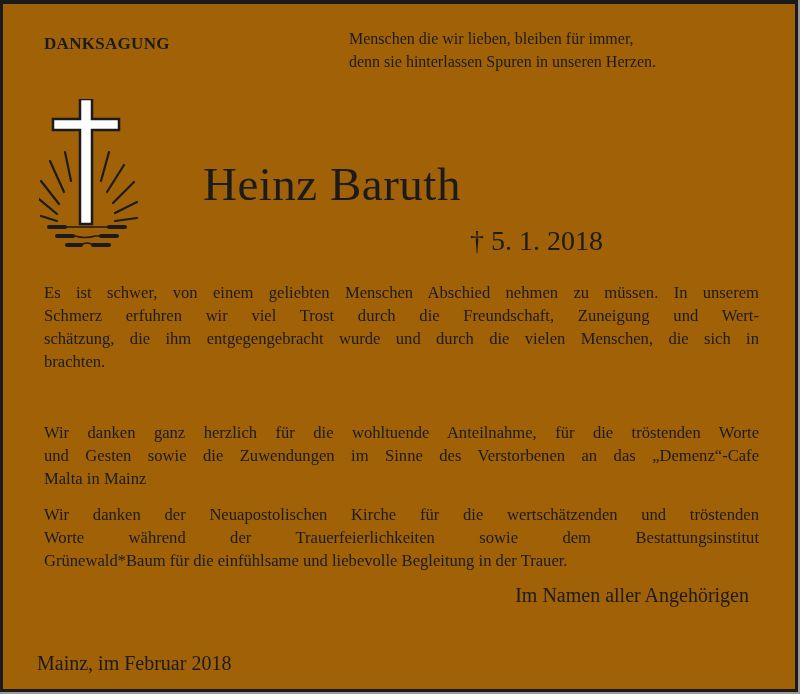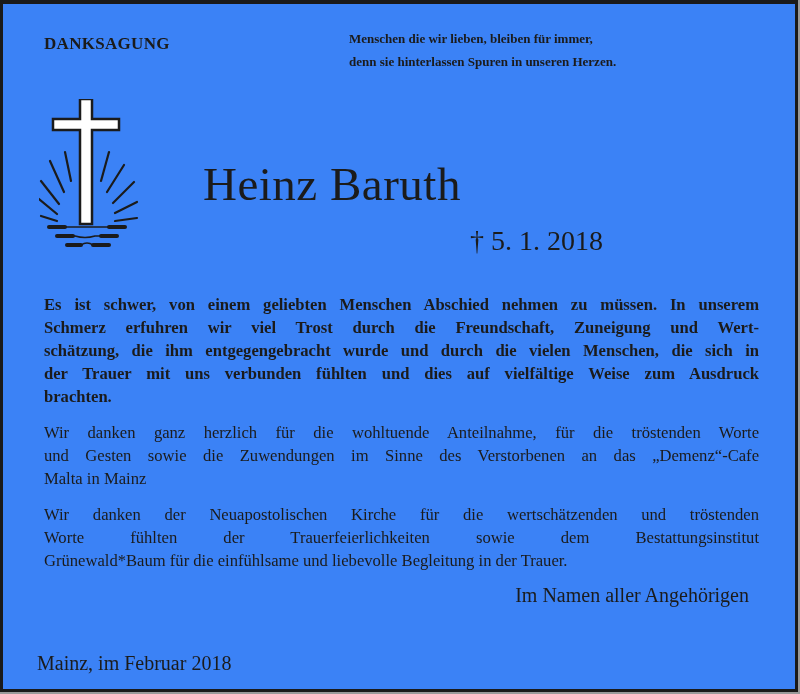--- a/index.html
+++ b/index.html
@@ -5,54 +5,54 @@
     html, body { margin: 0; padding: 0; background: #ffffff; }
     body { width: 800px; height: 694px; position: relative; overflow: hidden; }
     .frame {
       position: absolute; left: 0; top: 0; width: 800px; height: 694px;
       box-sizing: border-box;
       border-top: 4px solid #1a1a1a;
       border-left: 3px solid #1a1a1a;
       border-right: 5px solid #1a1a1a;
       border-bottom: 5px solid #1a1a1a;
       box-shadow: inset 0 0 0 0 #000;
-      background: #3b82f6;
+      background: #a16207;
     }
     .outer-gray {
       position: absolute; right: 0; top: 0; width: 2px; height: 694px; background: #9a9a9a;
     }
     .outer-gray-b {
       position: absolute; left: 0; bottom: 0; width: 800px; height: 2px; background: #9a9a9a;
     }
     .serif { font-family: "Liberation Serif", "DejaVu Serif", serif; color: #1b1b1b; }
     .header-left {
       position: absolute; left: 41px; top: 30px;
       font-size: 17px; font-weight: bold; letter-spacing: 0.3px;
     }
     .header-right {
       position: absolute; left: 346px; top: 23px; width: 430px;
-      font-size: 13px; font-weight: bold; line-height: 23px;
+      font-size: 16px; font-weight: normal; line-height: 23px;
     }
     .header-right div { white-space: nowrap; }
     .logo { position: absolute; left: 36px; top: 95px; width: 100px; height: 150px; }
     .name {
       position: absolute; left: 200px; top: 150px; width: 400px; text-align: left;
       font-size: 47px; line-height: 60px; letter-spacing: 0.5px;
     }
     .death-date {
       position: absolute; left: 200px; top: 224px; width: 400px; text-align: right;
       font-size: 28px; line-height: 26px;
     }
     .para {
       position: absolute; left: 41px; width: 715px;
       font-size: 16.6px; line-height: 23px; text-align: justify;
     }
     .para div { text-align: justify; text-align-last: justify; white-space: nowrap; }
     .para div.last { text-align-last: left; }
-    .p1 { top: 289px; font-weight: bold; }
+    .p1 { top: 277px; }
     .p2 { top: 417px; }
     .p3 { top: 499px; }
     .closing {
       position: absolute; right: 46px; top: 580px; text-align: center;
       font-size: 20px; line-height: 22px;
     }
     .signer {
       position: absolute; right: 46px; top: 608px; text-align: right;
       font-size: 22px; font-style: italic; font-weight: bold; line-height: 28px;
     }
@@ -102,33 +102,32 @@
     <line x1="54" y1="146" x2="70" y2="146" stroke="#1b1b1b" stroke-width="4" stroke-linecap="round"></line>
   </svg>
 
   <div class="name serif">Heinz Baruth</div>
   <div class="death-date serif">† 5. 1. 2018</div>
 
   <div class="para p1 serif">
     <div>Es ist schwer, von einem geliebten Menschen Abschied nehmen zu müssen. In unserem</div>
     <div>Schmerz erfuhren wir viel Trost durch die Freundschaft, Zuneigung und Wert-</div>
     <div>schätzung, die ihm entgegengebracht wurde und durch die vielen Menschen, die sich in</div>
-    <div>der Trauer mit uns verbunden fühlten und dies auf vielfältige Weise zum Ausdruck</div>
     <div class="last">brachten.</div>
   </div>
 
   <div class="para p2 serif">
     <div>Wir danken ganz herzlich für die wohltuende Anteilnahme, für die tröstenden Worte</div>
     <div>und Gesten sowie die Zuwendungen im Sinne des Verstorbenen an das „Demenz“-Cafe</div>
     <div class="last">Malta in Mainz</div>
   </div>
 
   <div class="para p3 serif">
     <div>Wir danken der Neuapostolischen Kirche für die wertschätzenden und tröstenden</div>
-    <div>Worte fühlten der Trauerfeierlichkeiten sowie dem Bestattungsinstitut</div>
+    <div>Worte während der Trauerfeierlichkeiten sowie dem Bestattungsinstitut</div>
     <div class="last">Grünewald*Baum für die einfühlsame und liebevolle Begleitung in der Trauer.</div>
   </div>
 
   <div class="closing serif">Im Namen aller Angehörigen</div>
 
   <div class="place-date serif">Mainz, im Februar 2018</div>
 </div>
 <div class="outer-gray"></div>
 <div class="outer-gray-b"></div>
 

